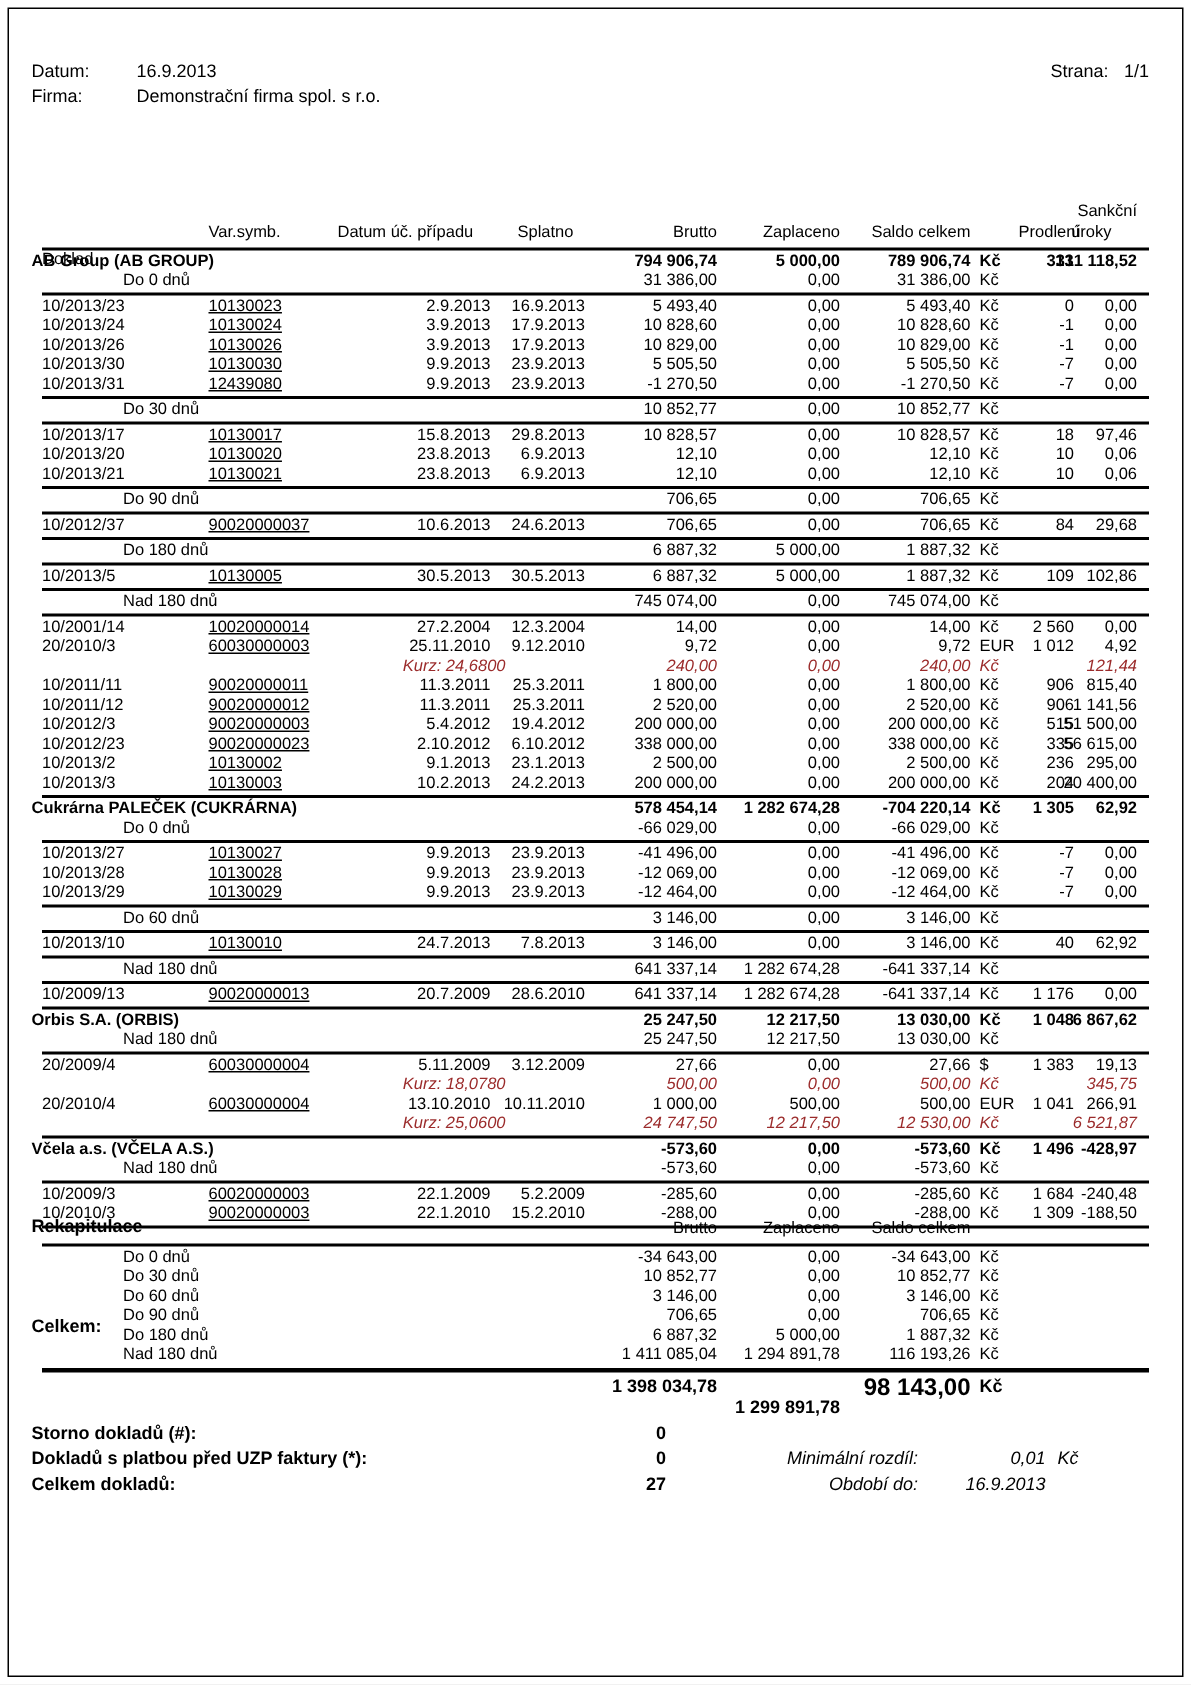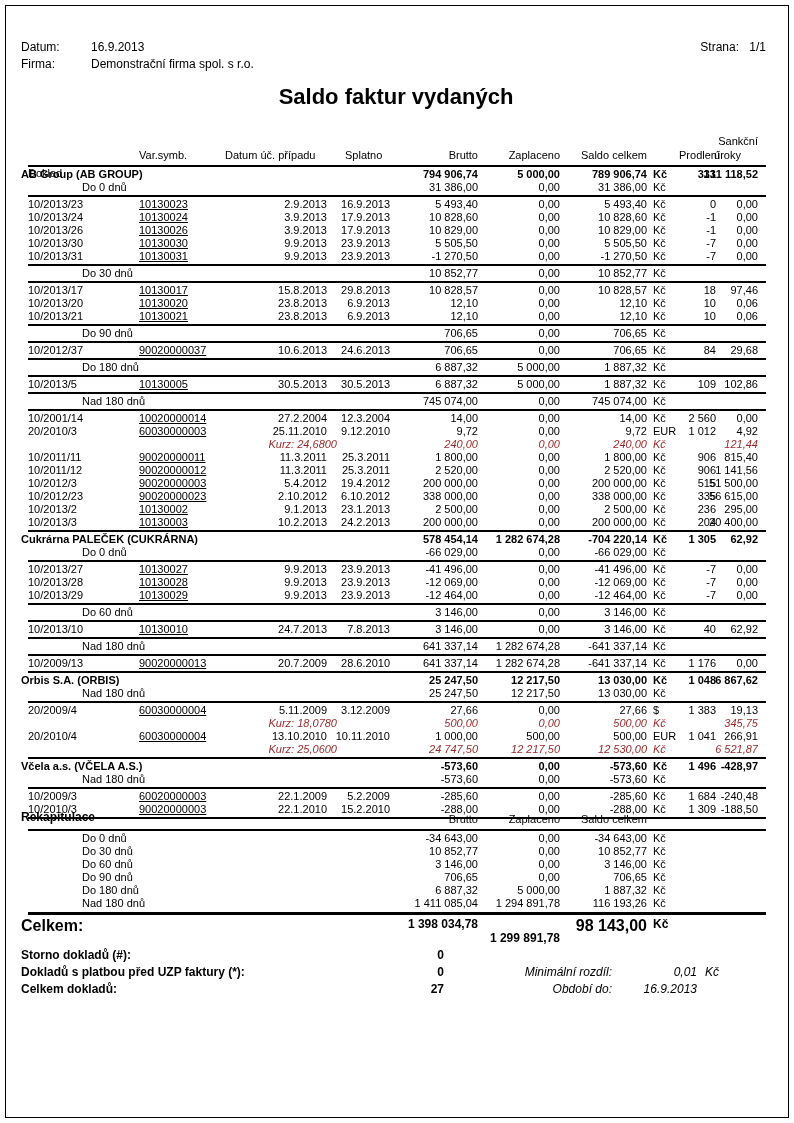--- a/index.html
+++ b/index.html
@@ -54,21 +54,20 @@
   <div class="frame"></div>
   <div class="content">
 
     <span class="abs lbl" style="top:40px;left:0;">Datum:</span>
     <span class="abs val" style="top:40px;left:70px;">16.9.2013</span>
     <span class="abs lbl" style="top:57px;left:0;">Firma:</span>
     <span class="abs val" style="top:57px;left:70px;">Demonstrační firma spol. s r.o.</span>
     <span class="abs val" style="top:40px;right:32px;">Strana:</span>
     <span class="abs val" style="top:40px;right:5px;">1/1</span>
 
-    <div class="title">Saldo faktur vydaných</div>
 
     <span class="abs colhead" style="top:135px;right:13px;">Sankční</span>
     <div>
       <span class="abs colhead" style="top:149px;left:7px;margin-top:18px;">Doklad</span>
       <span class="abs colhead" style="top:149px;left:118px;">Var.symb.</span>
       <span class="abs colhead" style="top:149px;left:204px;">Datum úč. případu</span>
       <span class="abs colhead" style="top:149px;left:324px;">Splatno</span>
       <span class="abs colhead" style="top:149px;right:293px;">Brutto</span>
       <span class="abs colhead" style="top:149px;right:211px;">Zaplaceno</span>
       <span class="abs colhead" style="top:149px;right:124px;">Saldo celkem</span>
@@ -138,21 +137,21 @@
           <span class="c-d2">23.9.2013</span>
           <span class="c-brutto">5 505,50</span>
           <span class="c-zapl">0,00</span>
           <span class="c-saldo">5 505,50</span>
           <span class="c-cur">Kč</span>
           <span class="c-prod">-7</span>
           <span class="c-urok">0,00</span>
         </div>
         <div class="trow det">
           <span class="c-doklad">10/2013/31</span>
-          <span class="c-vs">10130031</span>
+          <span class="c-vs">12439080</span>
           <span class="c-d1">9.9.2013</span>
           <span class="c-d2">23.9.2013</span>
           <span class="c-brutto">-1 270,50</span>
           <span class="c-zapl">0,00</span>
           <span class="c-saldo">-1 270,50</span>
           <span class="c-cur">Kč</span>
           <span class="c-prod">-7</span>
           <span class="c-urok">0,00</span>
         </div>
         <div class="sep"></div>
@@ -601,21 +600,21 @@
           <span class="c-sub">Nad 180 dnů</span>
           <span class="c-brutto">1 411 085,04</span>
           <span class="c-zapl">1 294 891,78</span>
           <span class="c-saldo">116 193,26</span>
           <span class="c-cur">Kč</span>
         </div>
       </div>
     <div class="abs thickline" style="top:911px;left:0;"></div>
 
     <div>
-      <span class="abs bold" style="top:917px;left:0;font-size:16px;">Celkem:</span>
+      <span class="abs bold" style="top:877px;left:0;font-size:12px;">Celkem:</span>
       <span class="abs bold" style="top:917px;right:293px;font-size:12px;">1 398 034,78</span>
       <span class="abs bold" style="top:917px;right:124px;font-size:16px;">98 143,00</span>
       <span class="abs bold" style="top:917px;left:632px;font-size:12px;">Kč</span>
       <span class="abs bold" style="top:931px;right:211px;font-size:12px;">1 299 891,78</span>
     </div>
 
     <span class="abs bold" style="top:948px;left:0;font-size:12px;">Storno dokladů (#):</span>
     <span class="abs bold" style="top:948px;right:327px;font-size:12px;">0</span>
 
     <span class="abs bold" style="top:965px;left:0;font-size:12px;">Dokladů s platbou před UZP faktury (*):</span>

